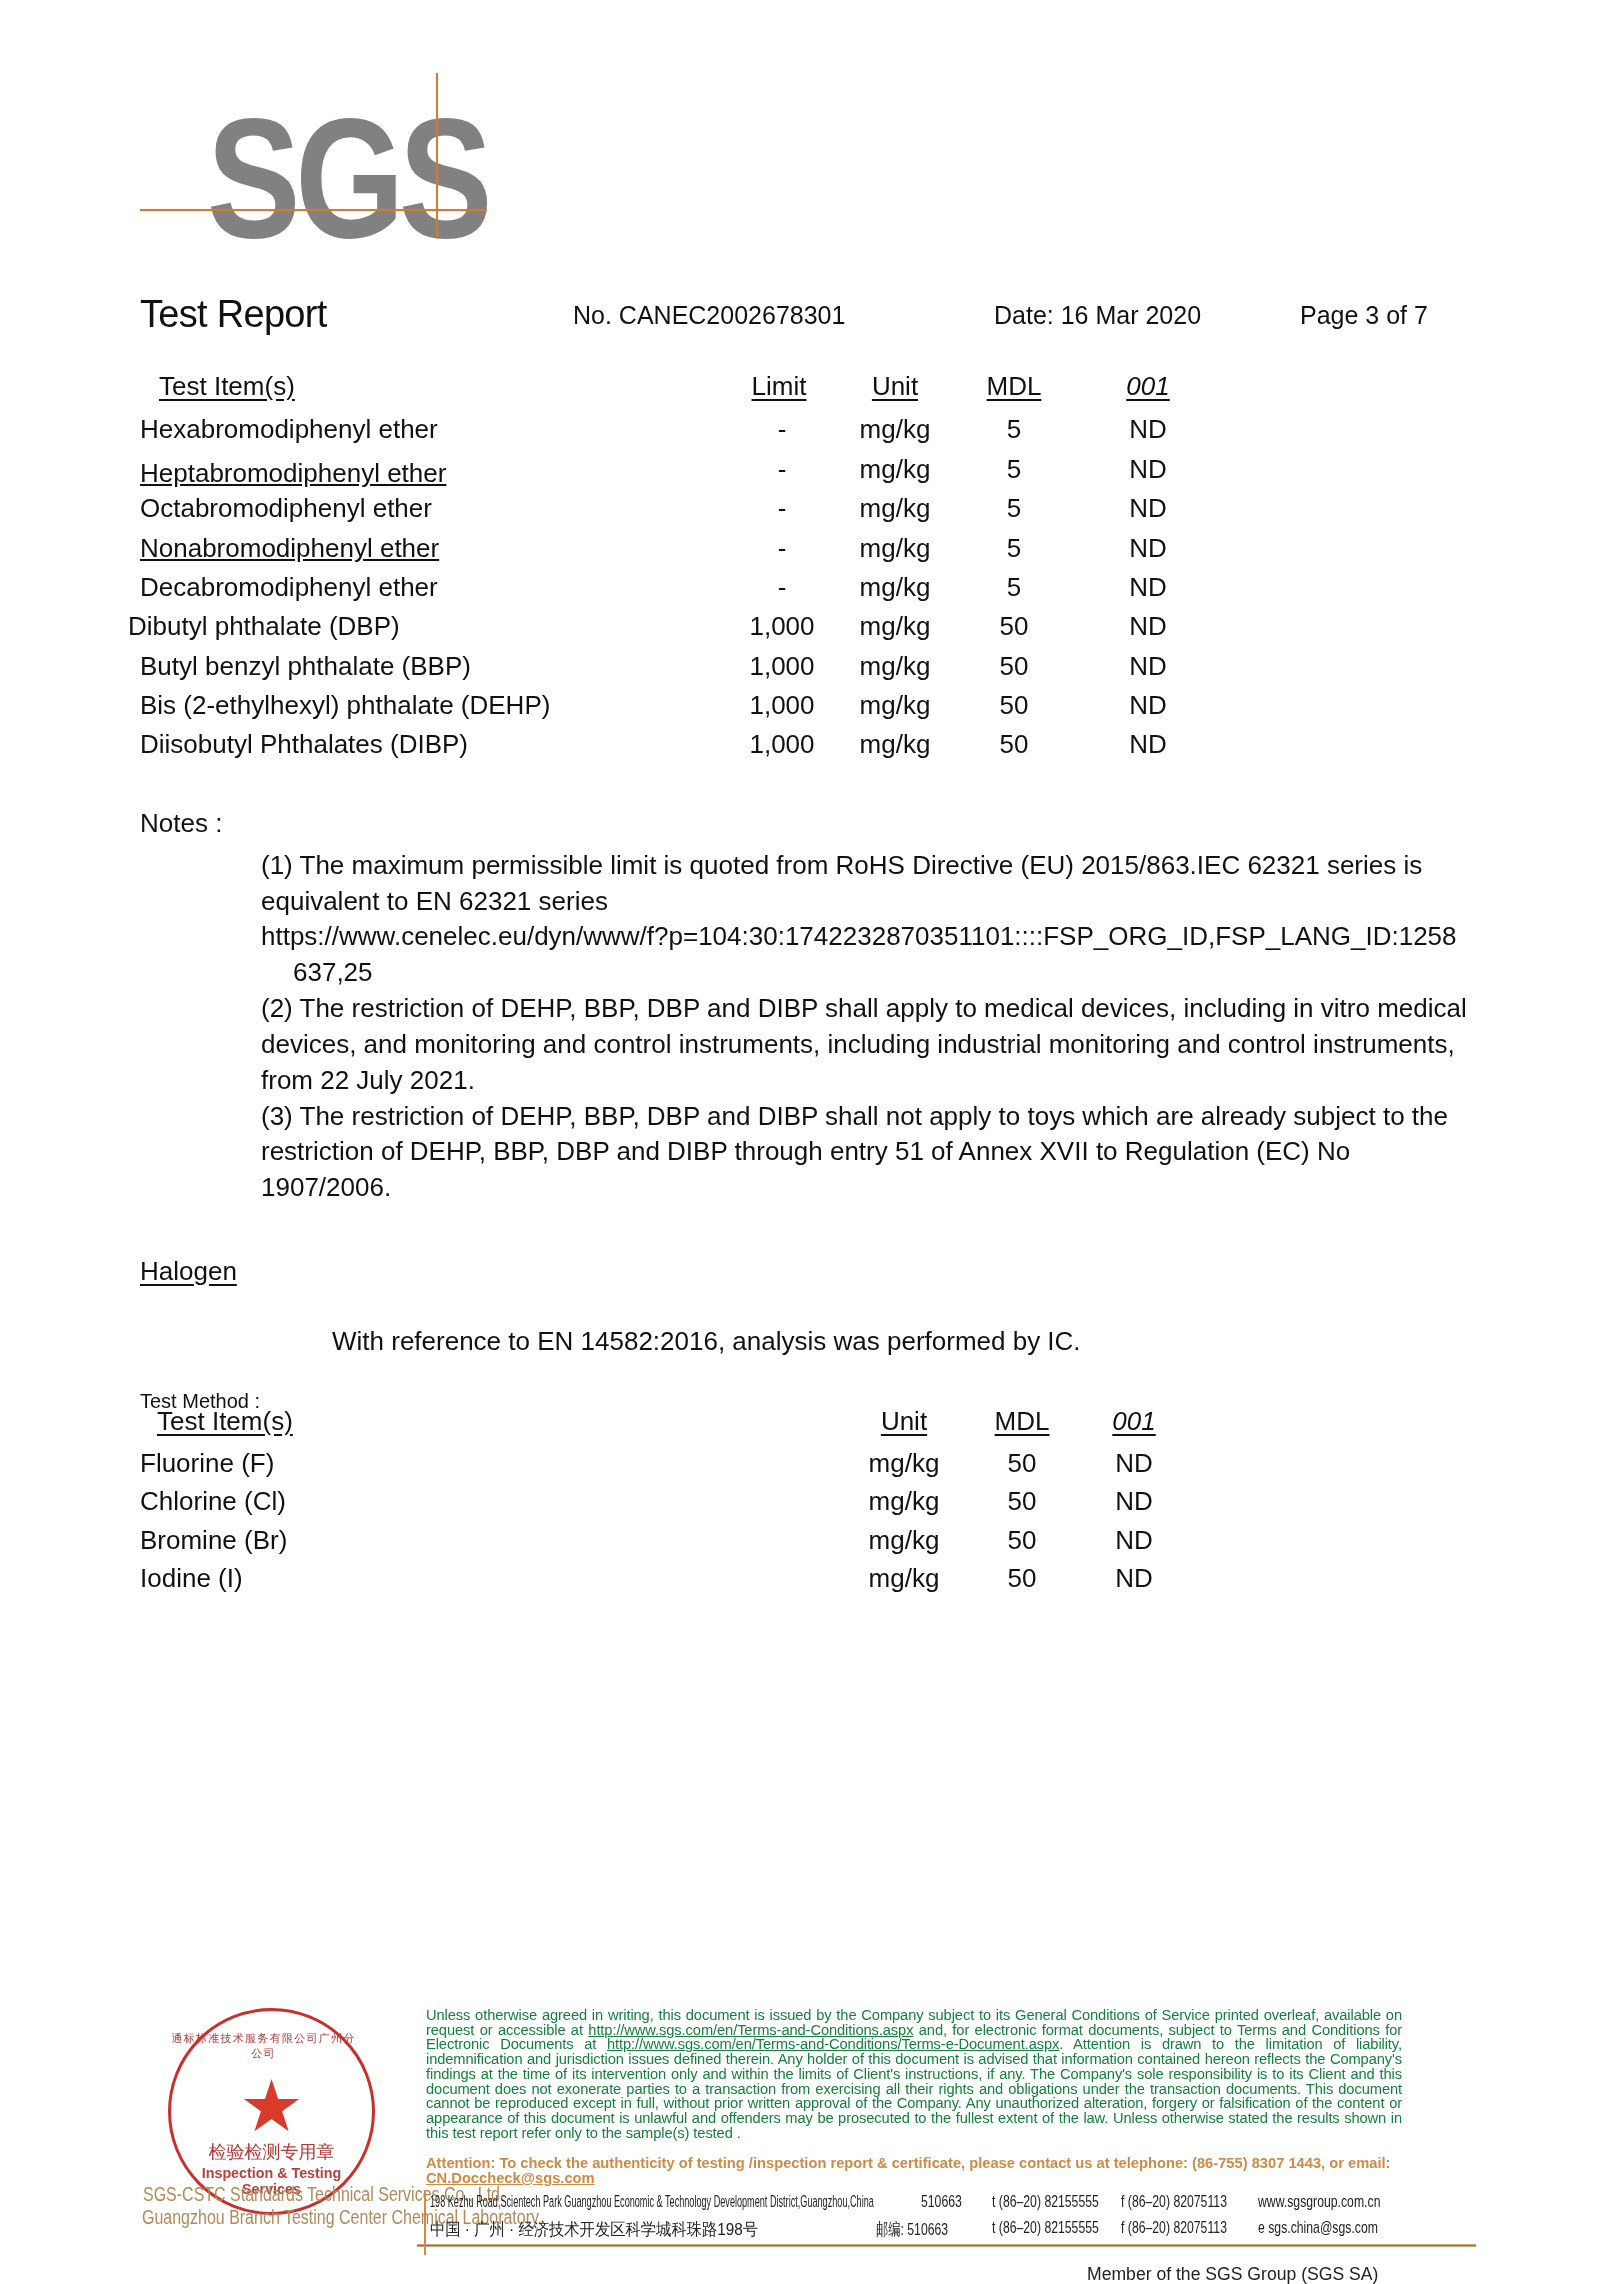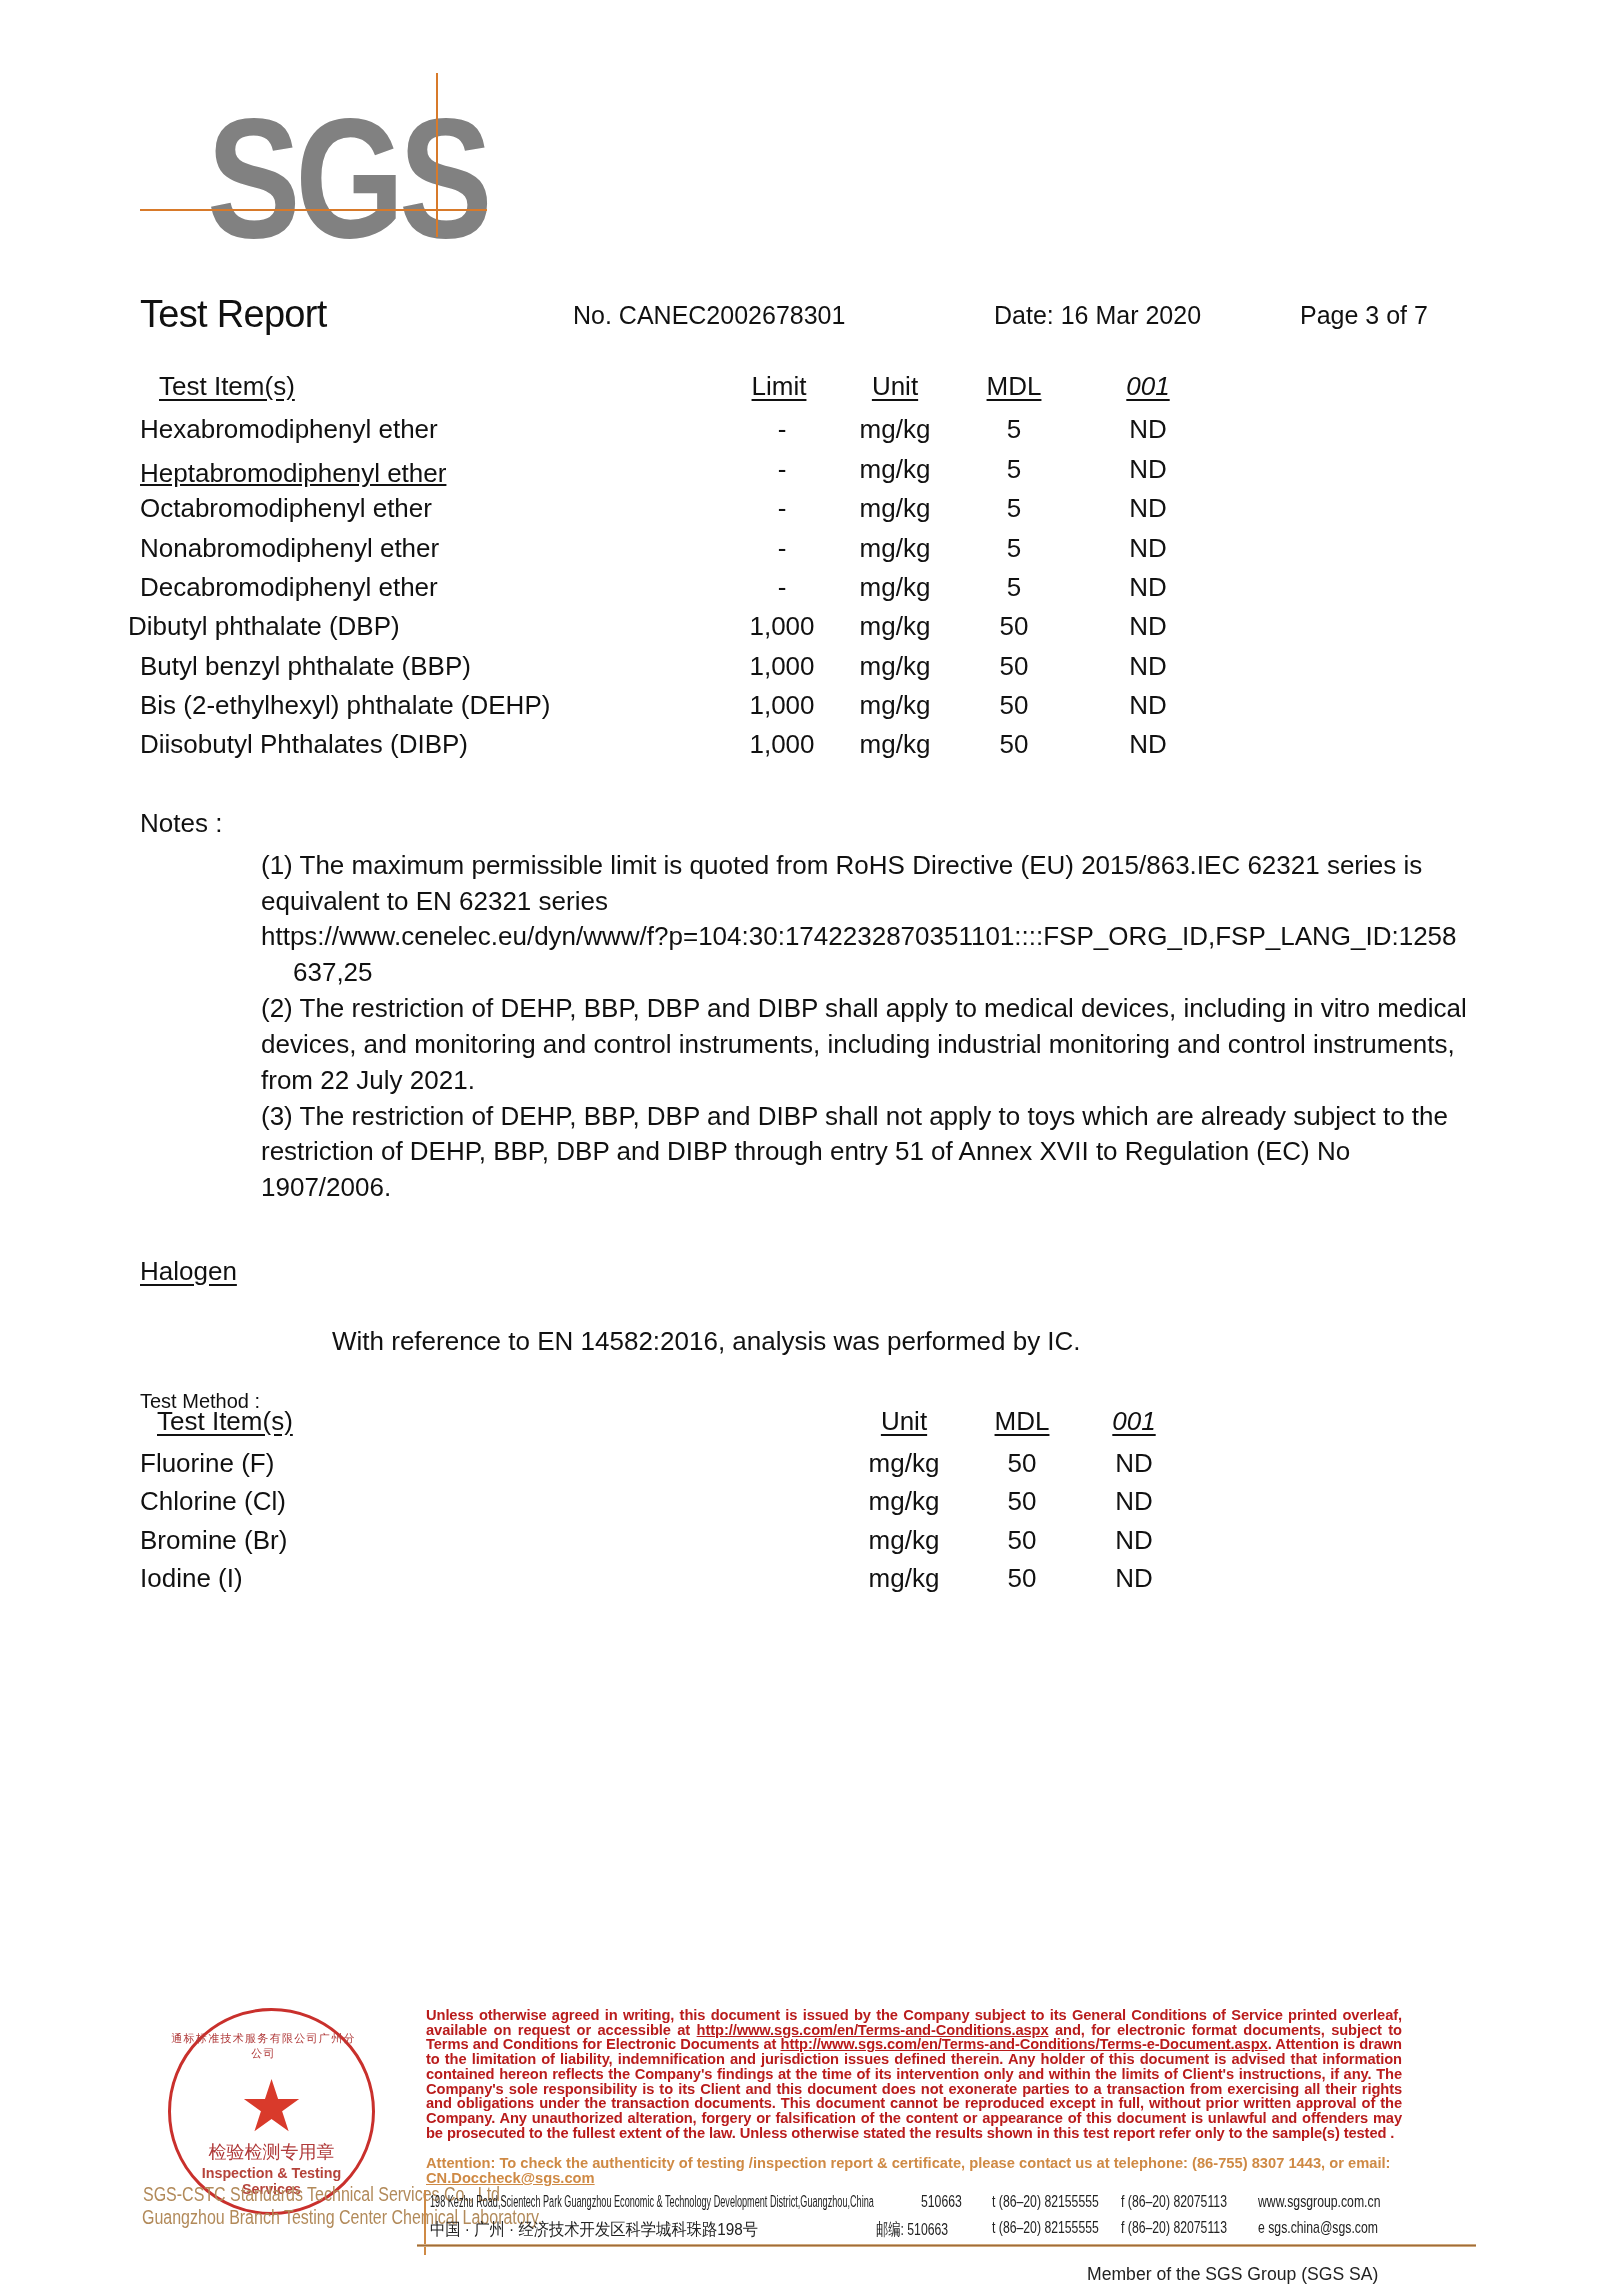--- a/index.html
+++ b/index.html
@@ -35,21 +35,21 @@
   #stamp { position:absolute; left:168px; top:2008px; width:207px; height:207px; border-radius:50%;
            border:3.9px solid #c9302c; box-sizing:border-box; }
   #stamp .star { position:absolute; left:50%; top:59px; transform:translateX(-50%); color:#d93a2b;
            font-size:72px; line-height:1; }
   #stamp .cn-mid { position:absolute; left:0; right:0; top:129px; text-align:center; font-size:18px; color:#b03a3a; }
   #stamp .en-mid { position:absolute; left:0; right:0; top:154px; text-align:center; font-size:14.3px; font-weight:bold; color:#b5433a; }
   #stamp .cn-arc { position:absolute; left:0; right:16px; top:17px; text-align:center; font-size:19.5px; color:#b03a3a; letter-spacing:1.3px; }
   .lab-name { font-size:19.5px; color:#b28a5a; transform:scaleX(0.82); transform-origin:left top; }
 
   #legal { position:absolute; left:426px; top:2008px; width:976px; font-size:14.7px; line-height:14.7px;
-           text-align:justify; color:#b91c1c; font-weight:bold; letter-spacing:-0.1px; }
+           text-align:justify; color:#15803d; font-weight:normal; letter-spacing:-0.1px; }
   #legal .u { text-decoration:underline; }
   #attention { position:absolute; left:426px; top:2156px; width:976px; font-size:14.7px; line-height:15px;
            color:#cf8a45; font-weight:bold; }
   #attention .u { text-decoration:underline; }
   #addr-vline { position:absolute; left:424px; top:2190px; width:2px; height:65px; background:#cf8a45; }
   .addr { font-size:17px; color:#222; transform:scaleX(0.72); transform-origin:left top; }
   #footer-hline { position:absolute; left:417px; top:2244px; width:1059px; height:3.3px;
            background:linear-gradient(#e6c7a0,#a06d3a,#e6c7a0); }
   #member { font-size:17.6px; left:1087px; top:2264px; color:#222; }
 </style>
@@ -90,21 +90,21 @@
         <div class="abs td c" style="left: 1148px; top: 454px;">ND</div>
       </div>
       <div>
         <div class="abs td" style="left: 140px; top: 493px;">Octabromodiphenyl ether</div>
         <div class="abs td c" style="left: 782px; top: 493px;">-</div>
         <div class="abs td c" style="left: 895px; top: 493px;">mg/kg</div>
         <div class="abs td c" style="left: 1014px; top: 493px;">5</div>
         <div class="abs td c" style="left: 1148px; top: 493px;">ND</div>
       </div>
       <div>
-        <div class="abs td" style="left: 140px; top: 533px;">Nonabromodiphenyl ether</div>
+        <div class="abs td" style="left: 140px; top: 533px; text-decoration: underline;">Nonabromodiphenyl ether</div>
         <div class="abs td c" style="left: 782px; top: 533px;">-</div>
         <div class="abs td c" style="left: 895px; top: 533px;">mg/kg</div>
         <div class="abs td c" style="left: 1014px; top: 533px;">5</div>
         <div class="abs td c" style="left: 1148px; top: 533px;">ND</div>
       </div>
       <div>
         <div class="abs td" style="left: 140px; top: 572px;">Decabromodiphenyl ether</div>
         <div class="abs td c" style="left: 782px; top: 572px;">-</div>
         <div class="abs td c" style="left: 895px; top: 572px;">mg/kg</div>
         <div class="abs td c" style="left: 1014px; top: 572px;">5</div>

